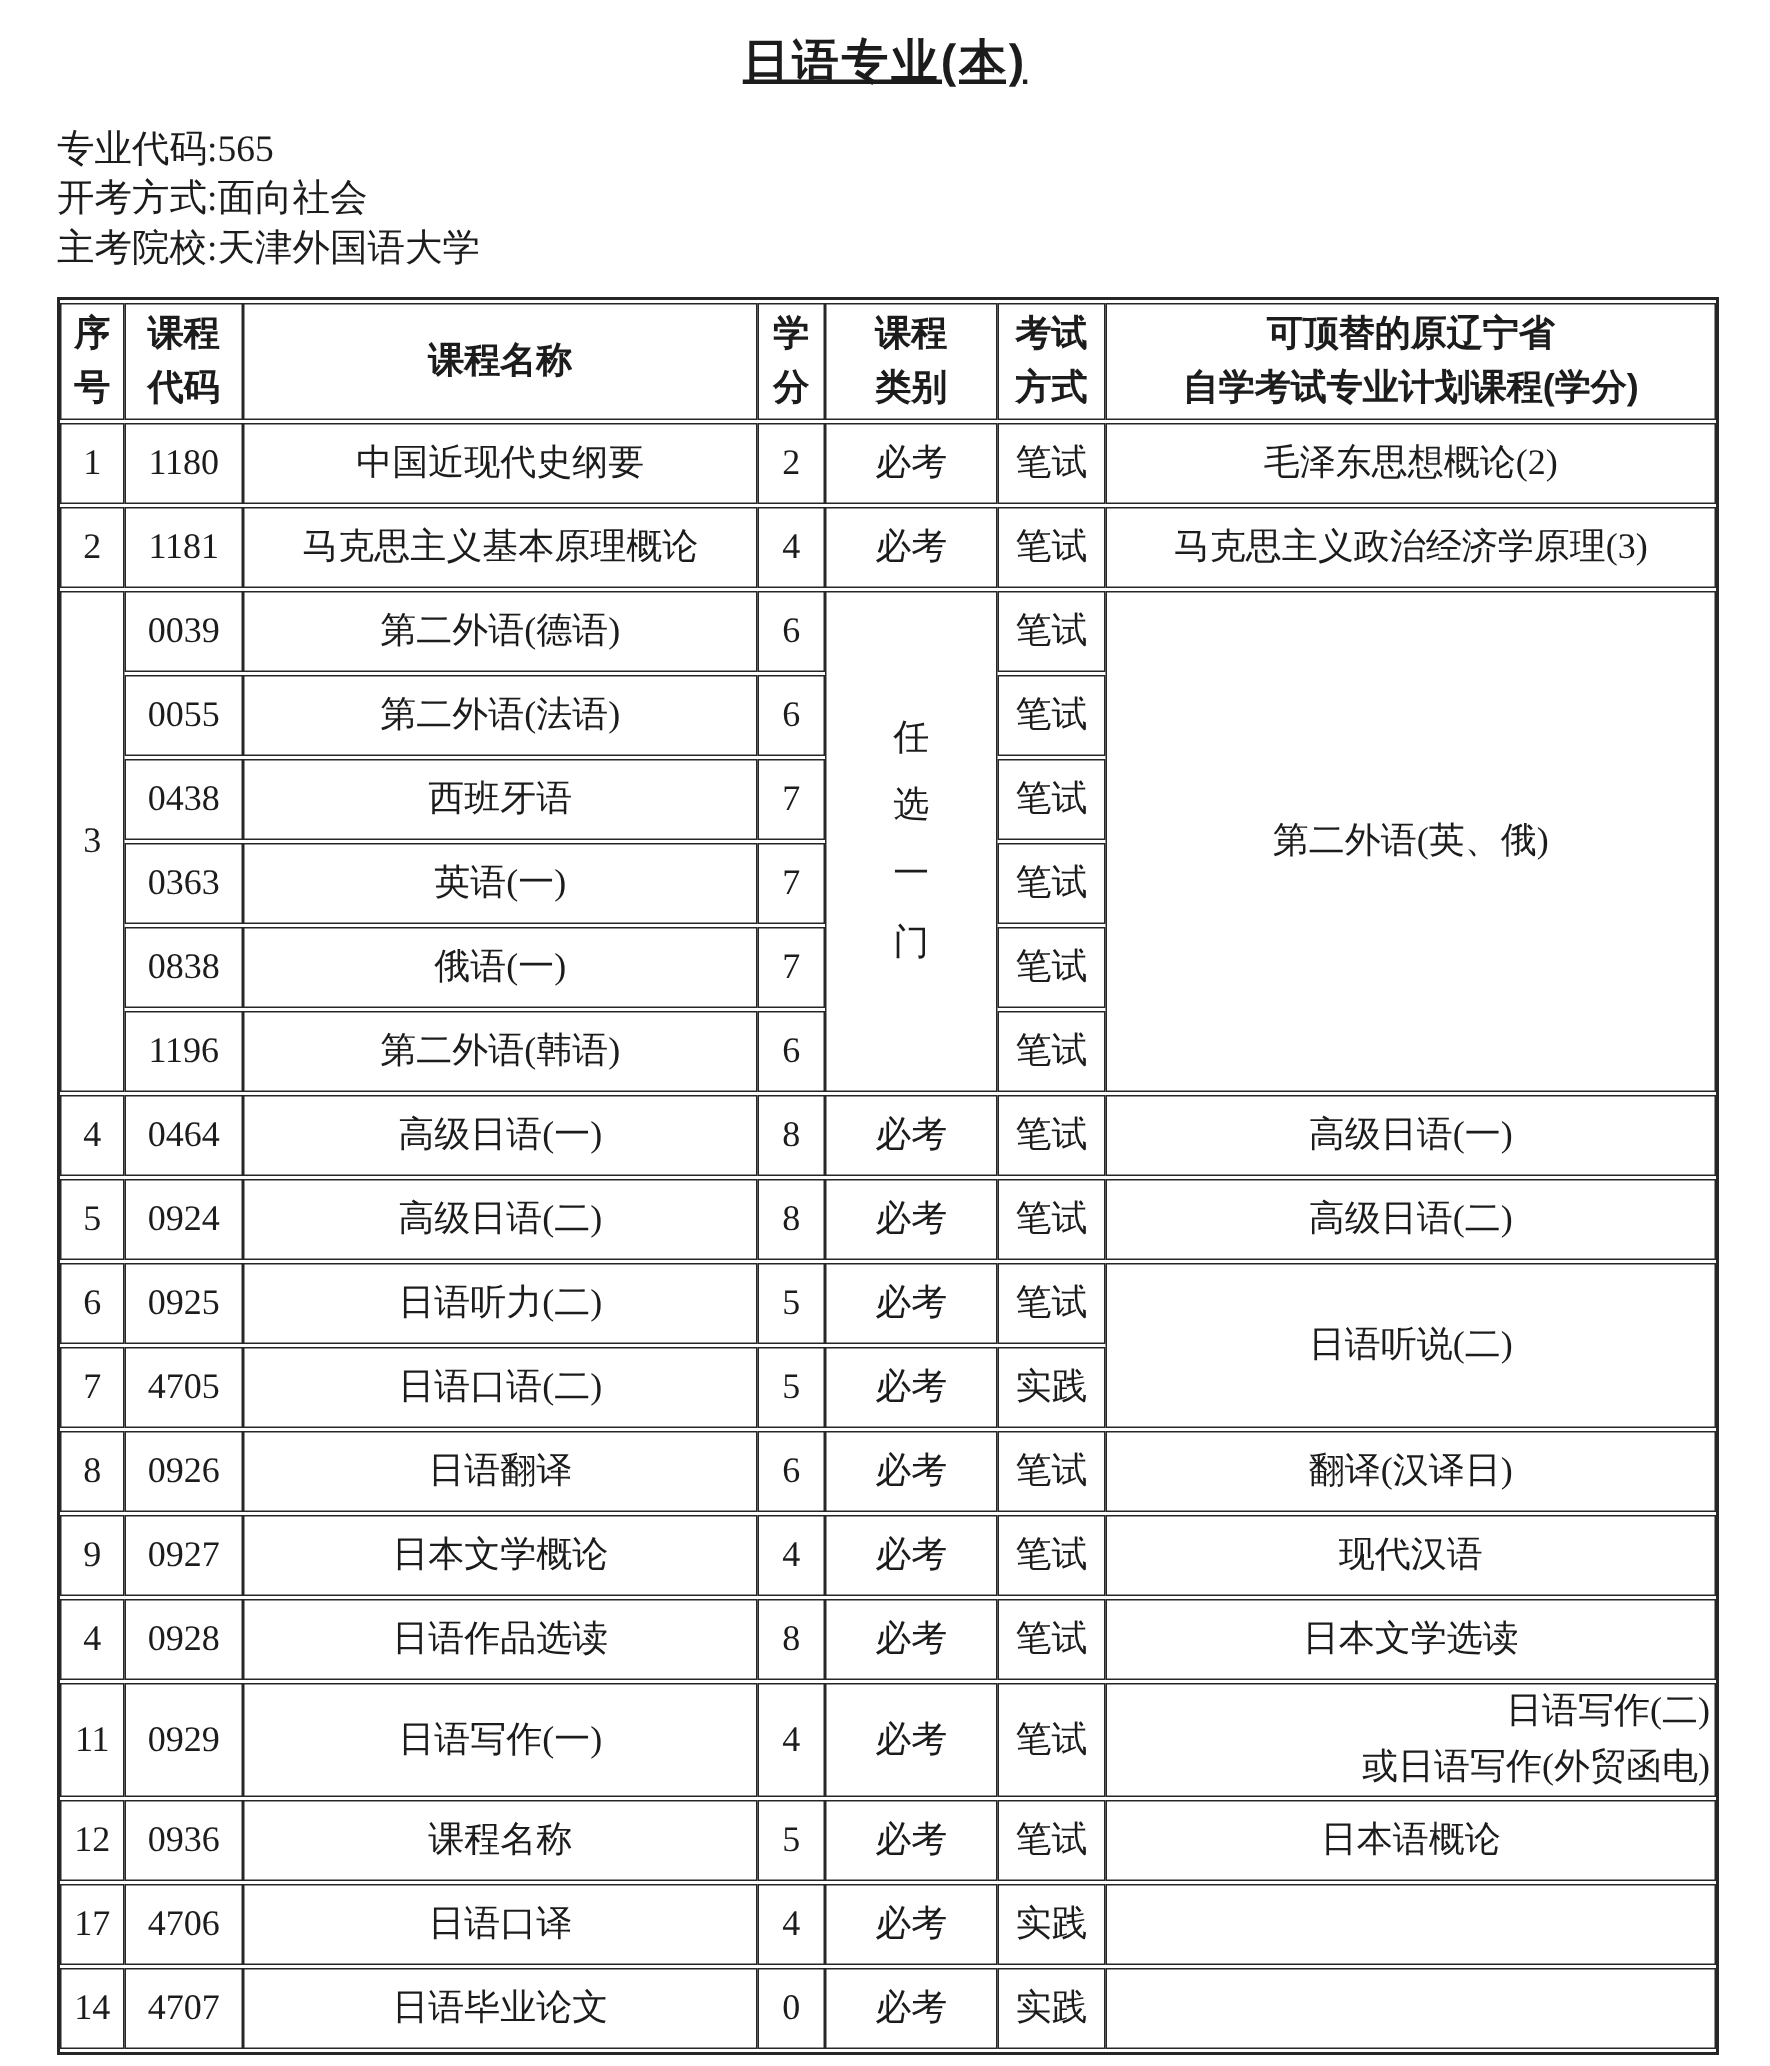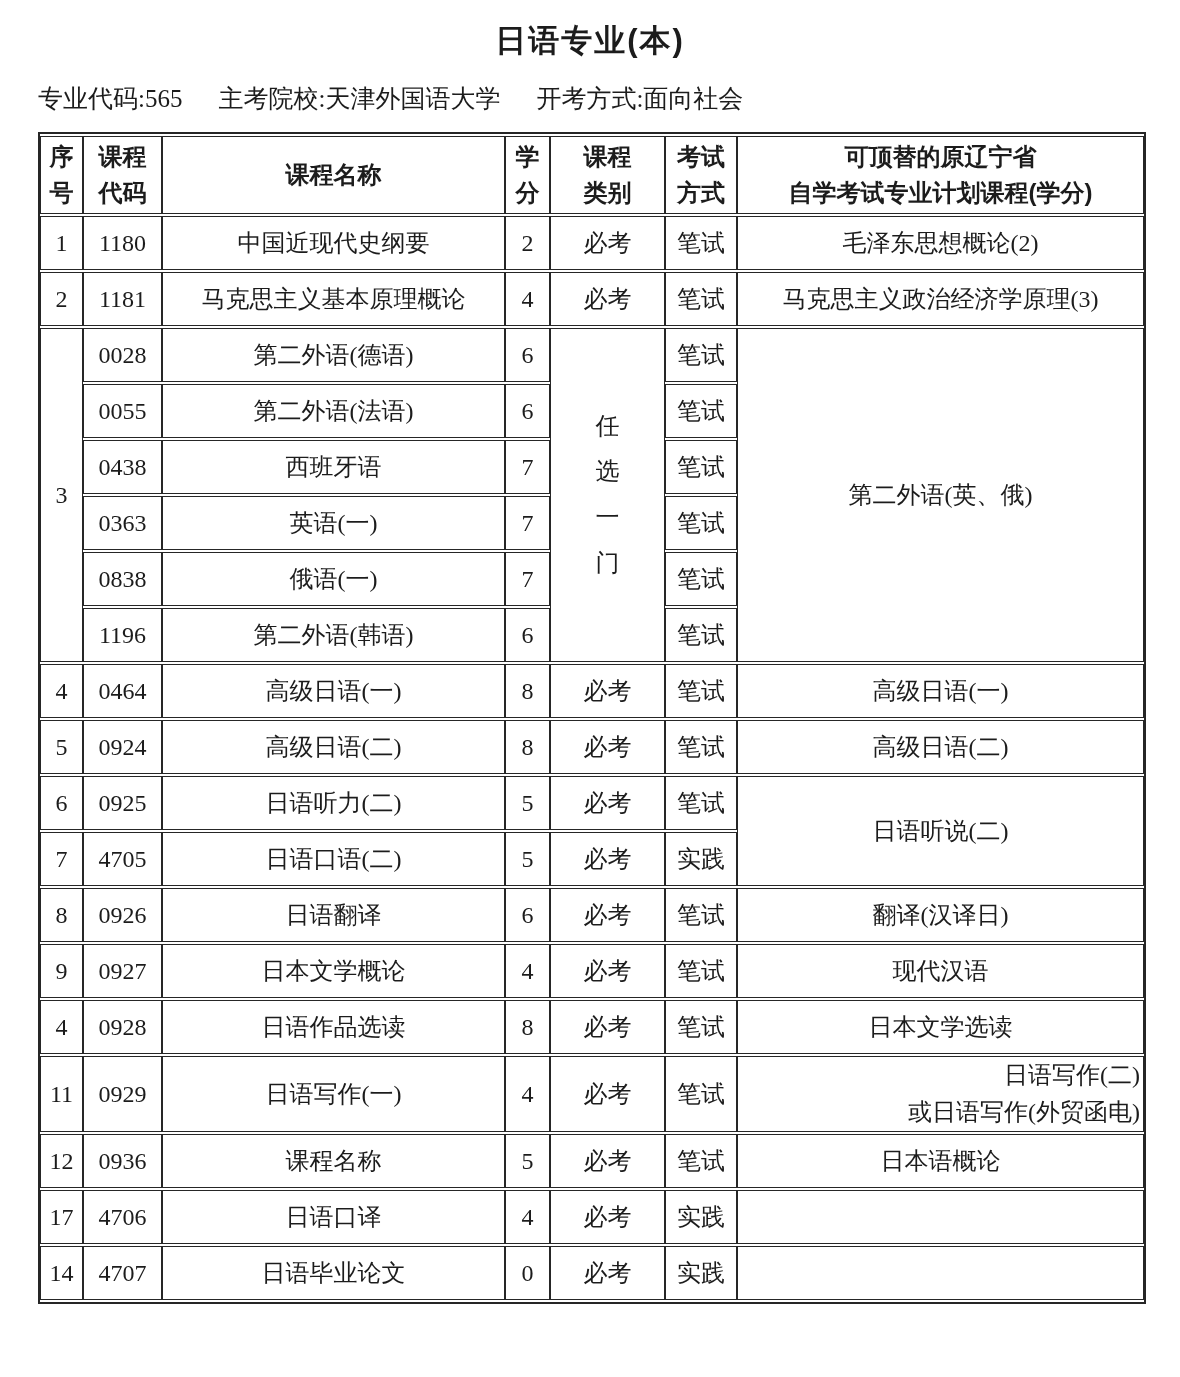--- a/index.html
+++ b/index.html
@@ -17,27 +17,28 @@
     background: #ffffff;
     overflow: hidden;
   }
   .title {
     text-align: center;
     font-family: "Liberation Sans", sans-serif;
     font-weight: bold;
     font-size: 31px;
     letter-spacing: 2px;
     margin: 8px 0 20px 0;
+    text-decoration: underline;
   }
   .meta {
     display: flex;
-    gap: 36px;
     font-size: 25px;
     margin: 0 0 17px 0;
     white-space: nowrap;
+    flex-direction: column;
   }
   table.course-table {
     border-collapse: separate;
     border-spacing: 0 2px;
     table-layout: fixed;
     width: 1104px;
     border: 2px solid #262626;
     background: #ffffff;
   }
   th, td {
@@ -70,22 +71,22 @@
 </style>
 </head>
 <body>
 
 <div class="page">
 
   <div class="title">日语专业(本)</div>
 
   <div class="meta">
     <span>专业代码:565</span>
+    <span>开考方式:面向社会</span>
     <span>主考院校:天津外国语大学</span>
-    <span>开考方式:面向社会</span>
   </div>
 
   <table class="course-table">
     <colgroup>
       <col style="width:43px">
         <col style="width:79px">
         <col style="width:343px">
       <col style="width:45px">
         <col style="width:115px">
         <col style="width:72px">
@@ -124,21 +125,21 @@
       <td>1181</td>
       <td>马克思主义基本原理概论</td>
       <td>4</td>
       <td>必考</td>
       <td>笔试</td>
       <td>马克思主义政治经济学原理(3)</td>
     </tr>
 
     <tr class="r">
       <td rowspan="6">3</td>
-      <td>0028</td>
+      <td>0039</td>
       <td>第二外语(德语)</td>
       <td>6</td>
       <td rowspan="6" class="vertical-cat">任
 选
 一
 门</td>
       <td>笔试</td>
       <td rowspan="6">第二外语(英、俄)</td>
     </tr>
     <tr class="r">

